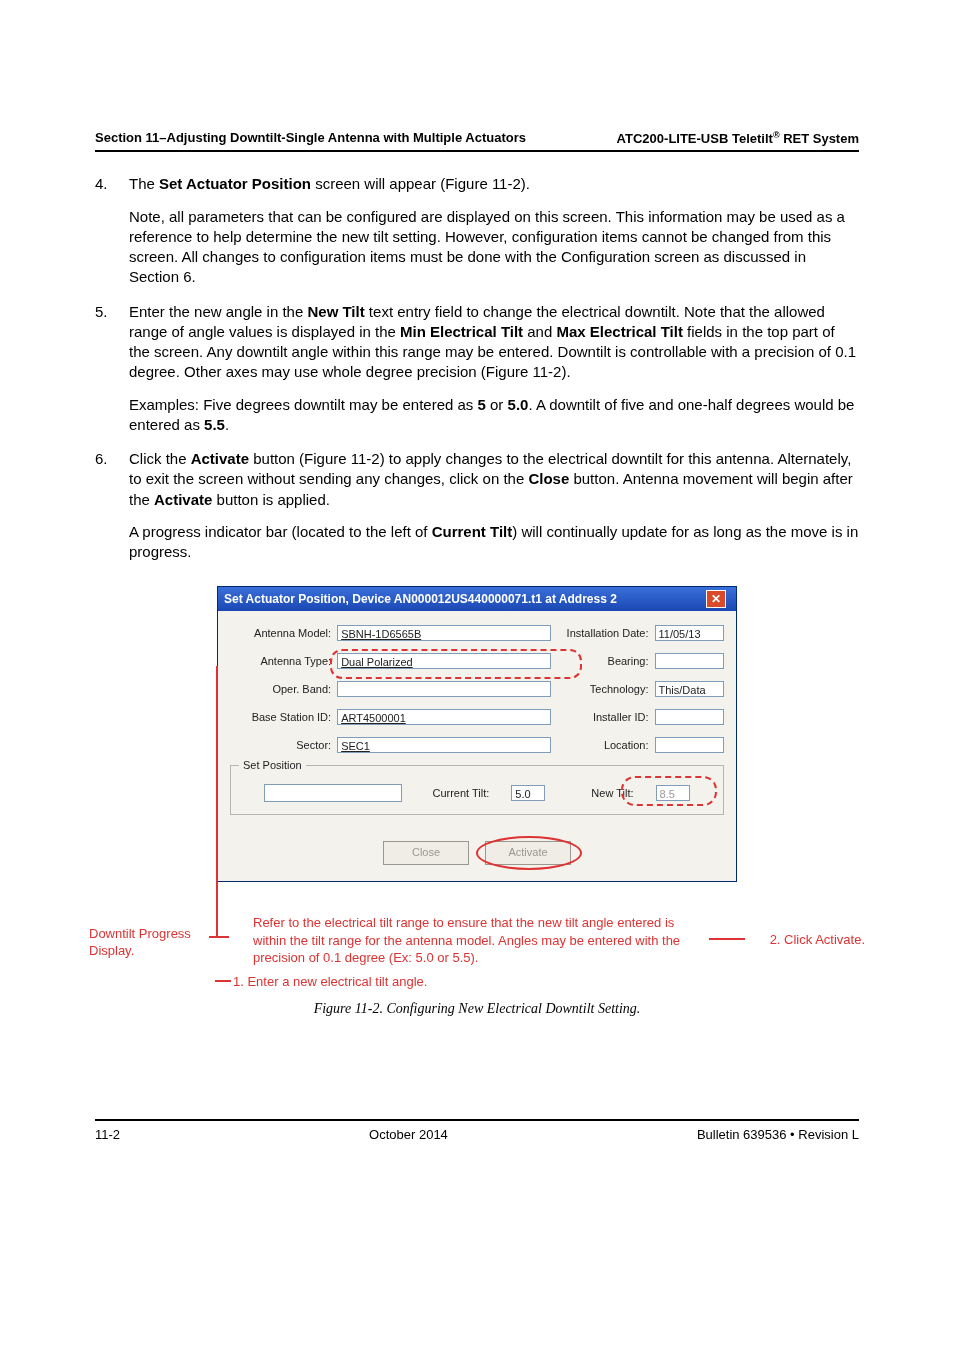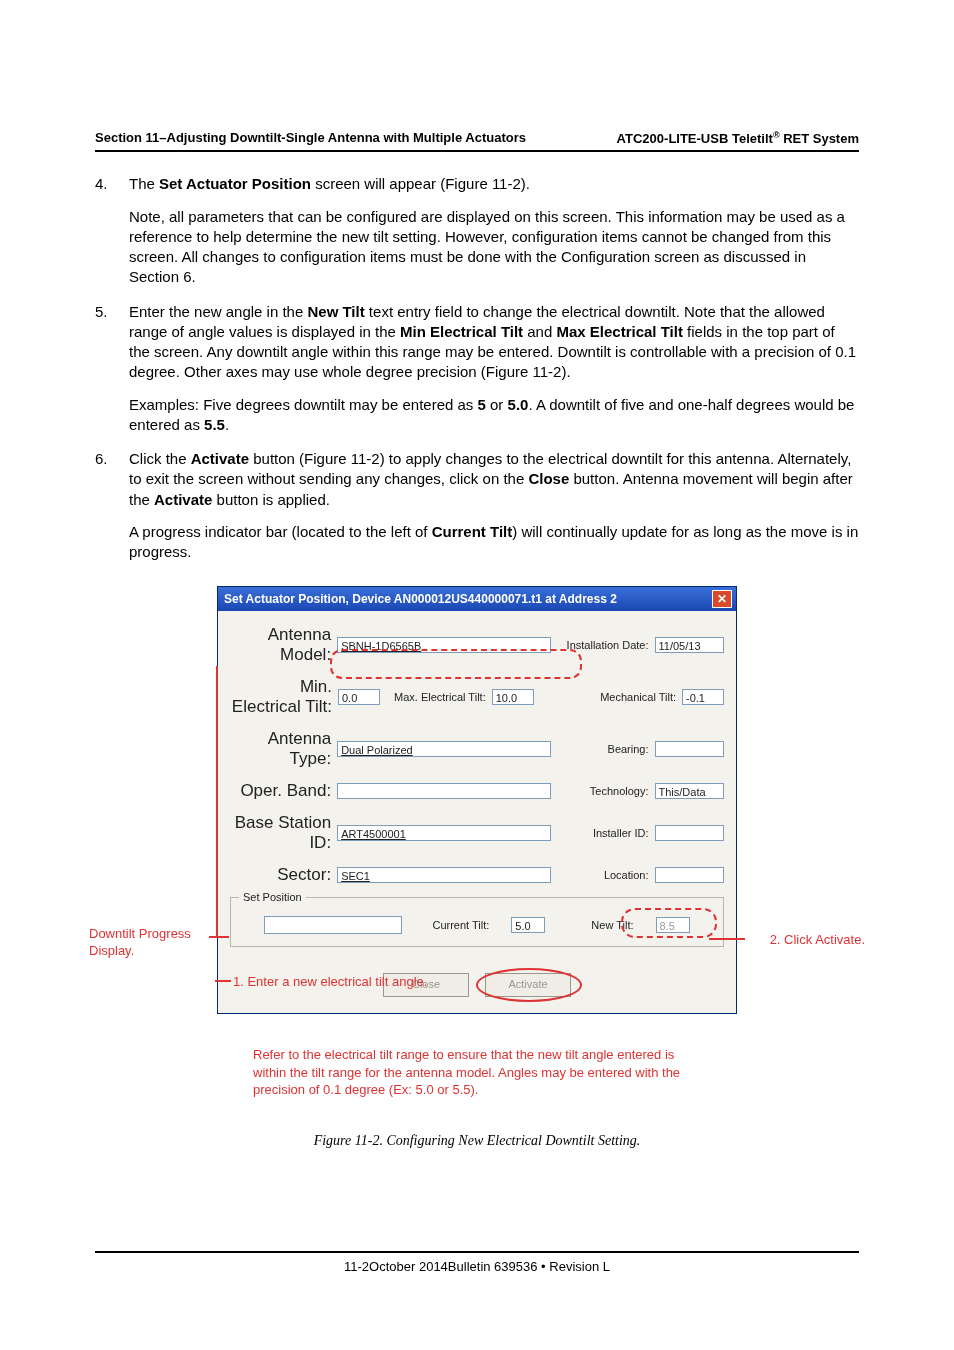--- a/index.html
+++ b/index.html
@@ -55,21 +55,21 @@
     border: 1px solid #002a6e;
     background: #f4f2ed;
     font-family: Tahoma, Arial, sans-serif;
     font-size: 11px;
     color: #222;
   }
   .titlebar {
     background: linear-gradient(#3a6fd9, #1a47b3);
     color: #fff;
     font-weight: bold;
-    padding: 3px 4px 3px 6px;
+    padding: 3px 10px 3px 6px;
     display: flex;
     align-items: center;
     justify-content: space-between;
     font-size: 12px;
   }
   .closebtn {
     width: 18px;
     height: 16px;
     background: #d94a2a;
     border: 1px solid #fff;
@@ -88,21 +88,21 @@
   }
   .form-row {
     display: flex;
     align-items: center;
     margin-bottom: 12px;
   }
   .left-lbl {
     width: 102px;
     text-align: right;
     padding-right: 6px;
-    font-size: 17px;
+    font-size: 11px;
   }
   .mid-lbl {
     text-align: right;
     padding-right: 6px;
     font-size: 11px;
     flex: 0 0 auto;
   }
   .field {
     background: #fff;
     border: 1px solid #7f9db9;
@@ -212,21 +212,21 @@
     font-family: Georgia, 'Times New Roman', serif;
     font-size: 14px;
     margin-top: 34px;
   }
   .footer-rule {
     border-top: 2px solid #000;
     margin: 42px 95px 0 95px;
   }
   .footer-row {
     display: flex;
-    justify-content: center;
+    justify-content: space-between;
     font-size: 13px;
     padding: 6px 95px 40px 95px;
   }
   .conn-line {
     position: absolute;
     background: #d33;
     height: 2px;
   }
 </style>
 </head>
@@ -275,28 +275,20 @@
         <div class="left-red-bar"></div>
         <div class="tilt-dashed range"></div>
 
         <div class="form-row">
           <span class="left-lbl">Antenna Model:</span>
           <span class="field w-long">SBNH-1D6565B</span>
           <span class="right-lbl" style="margin-left:auto;">Installation Date:</span>
           <span class="field w-med">11/05/13</span>
         </div>
 
-        <div class="form-row">
-          <span class="left-lbl">Min. Electrical Tilt:</span>
-          <span class="field w-short">0.0</span>
-          <span class="mid-lbl" style="margin-left:14px;">Max. Electrical Tilt:</span>
-          <span class="field w-short">10.0</span>
-          <span class="right-lbl" style="margin-left:auto;">Mechanical Tilt:</span>
-          <span class="field w-short">-0.1</span>
-        </div>
 
         <div class="form-row">
           <span class="left-lbl">Antenna Type:</span>
           <span class="field w-long">Dual Polarized</span>
           <span class="right-lbl" style="margin-left:auto;">Bearing:</span>
           <span class="field w-med"></span>
         </div>
 
 
         <div class="form-row">

